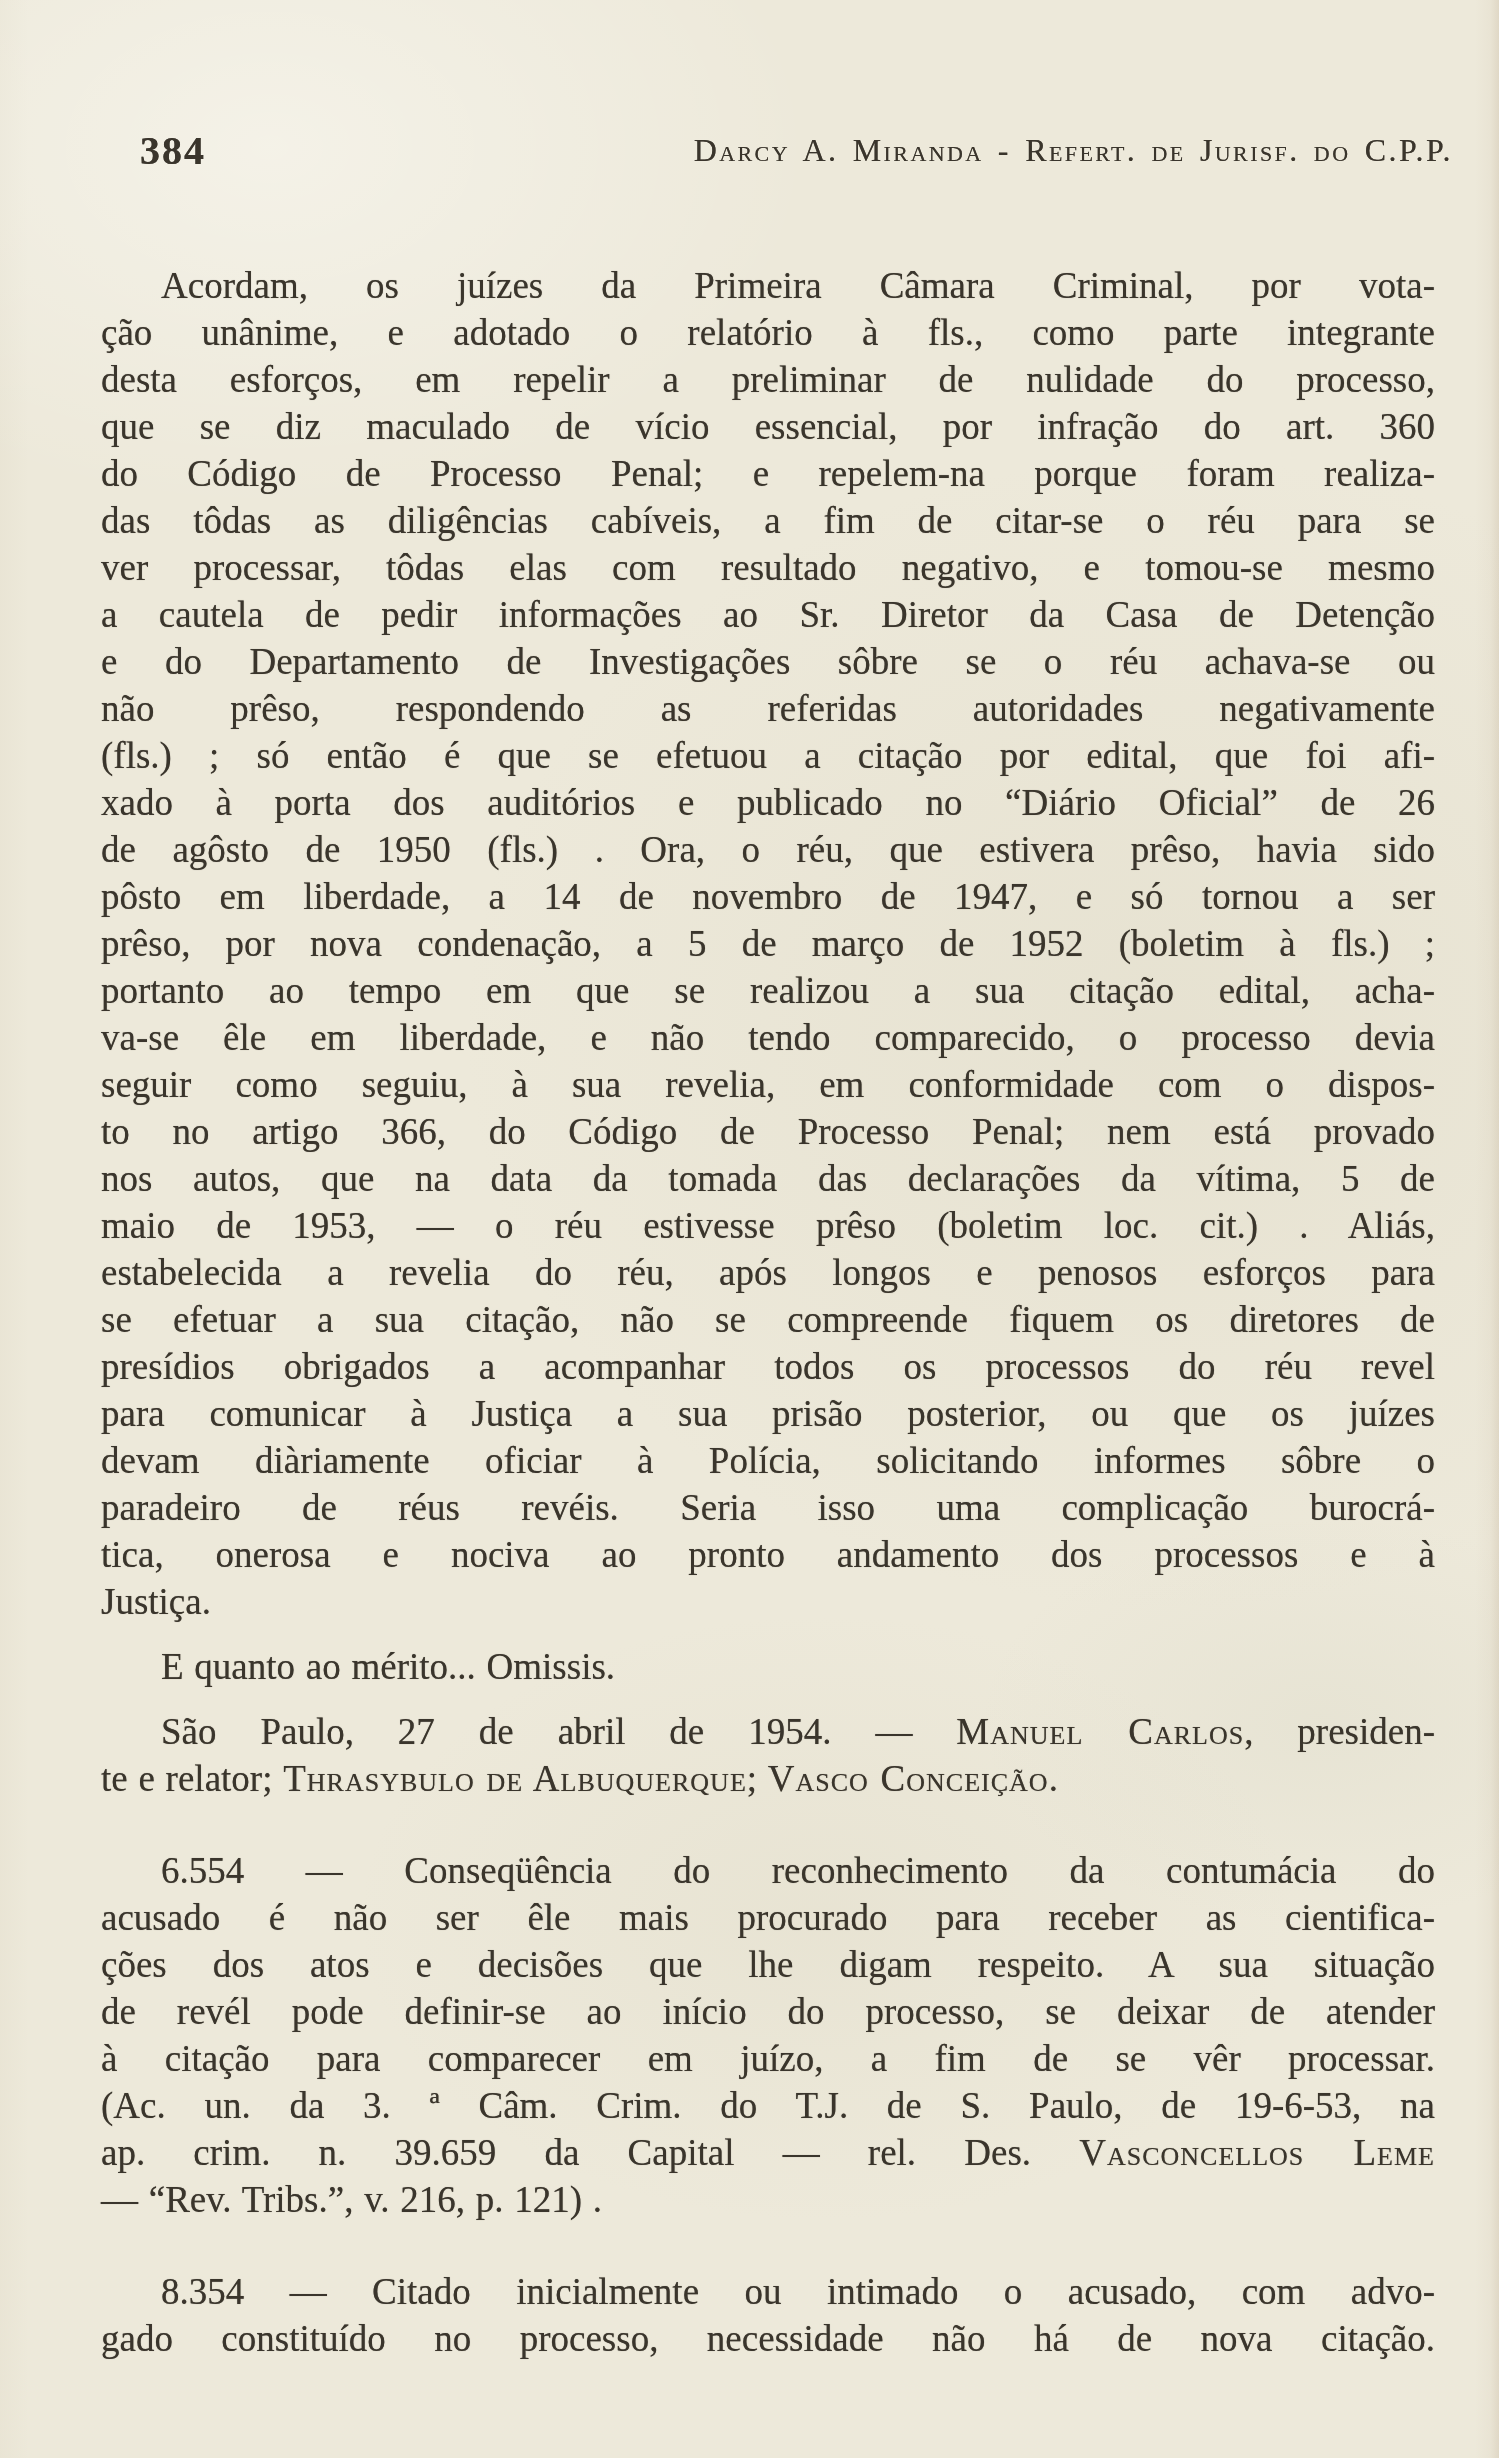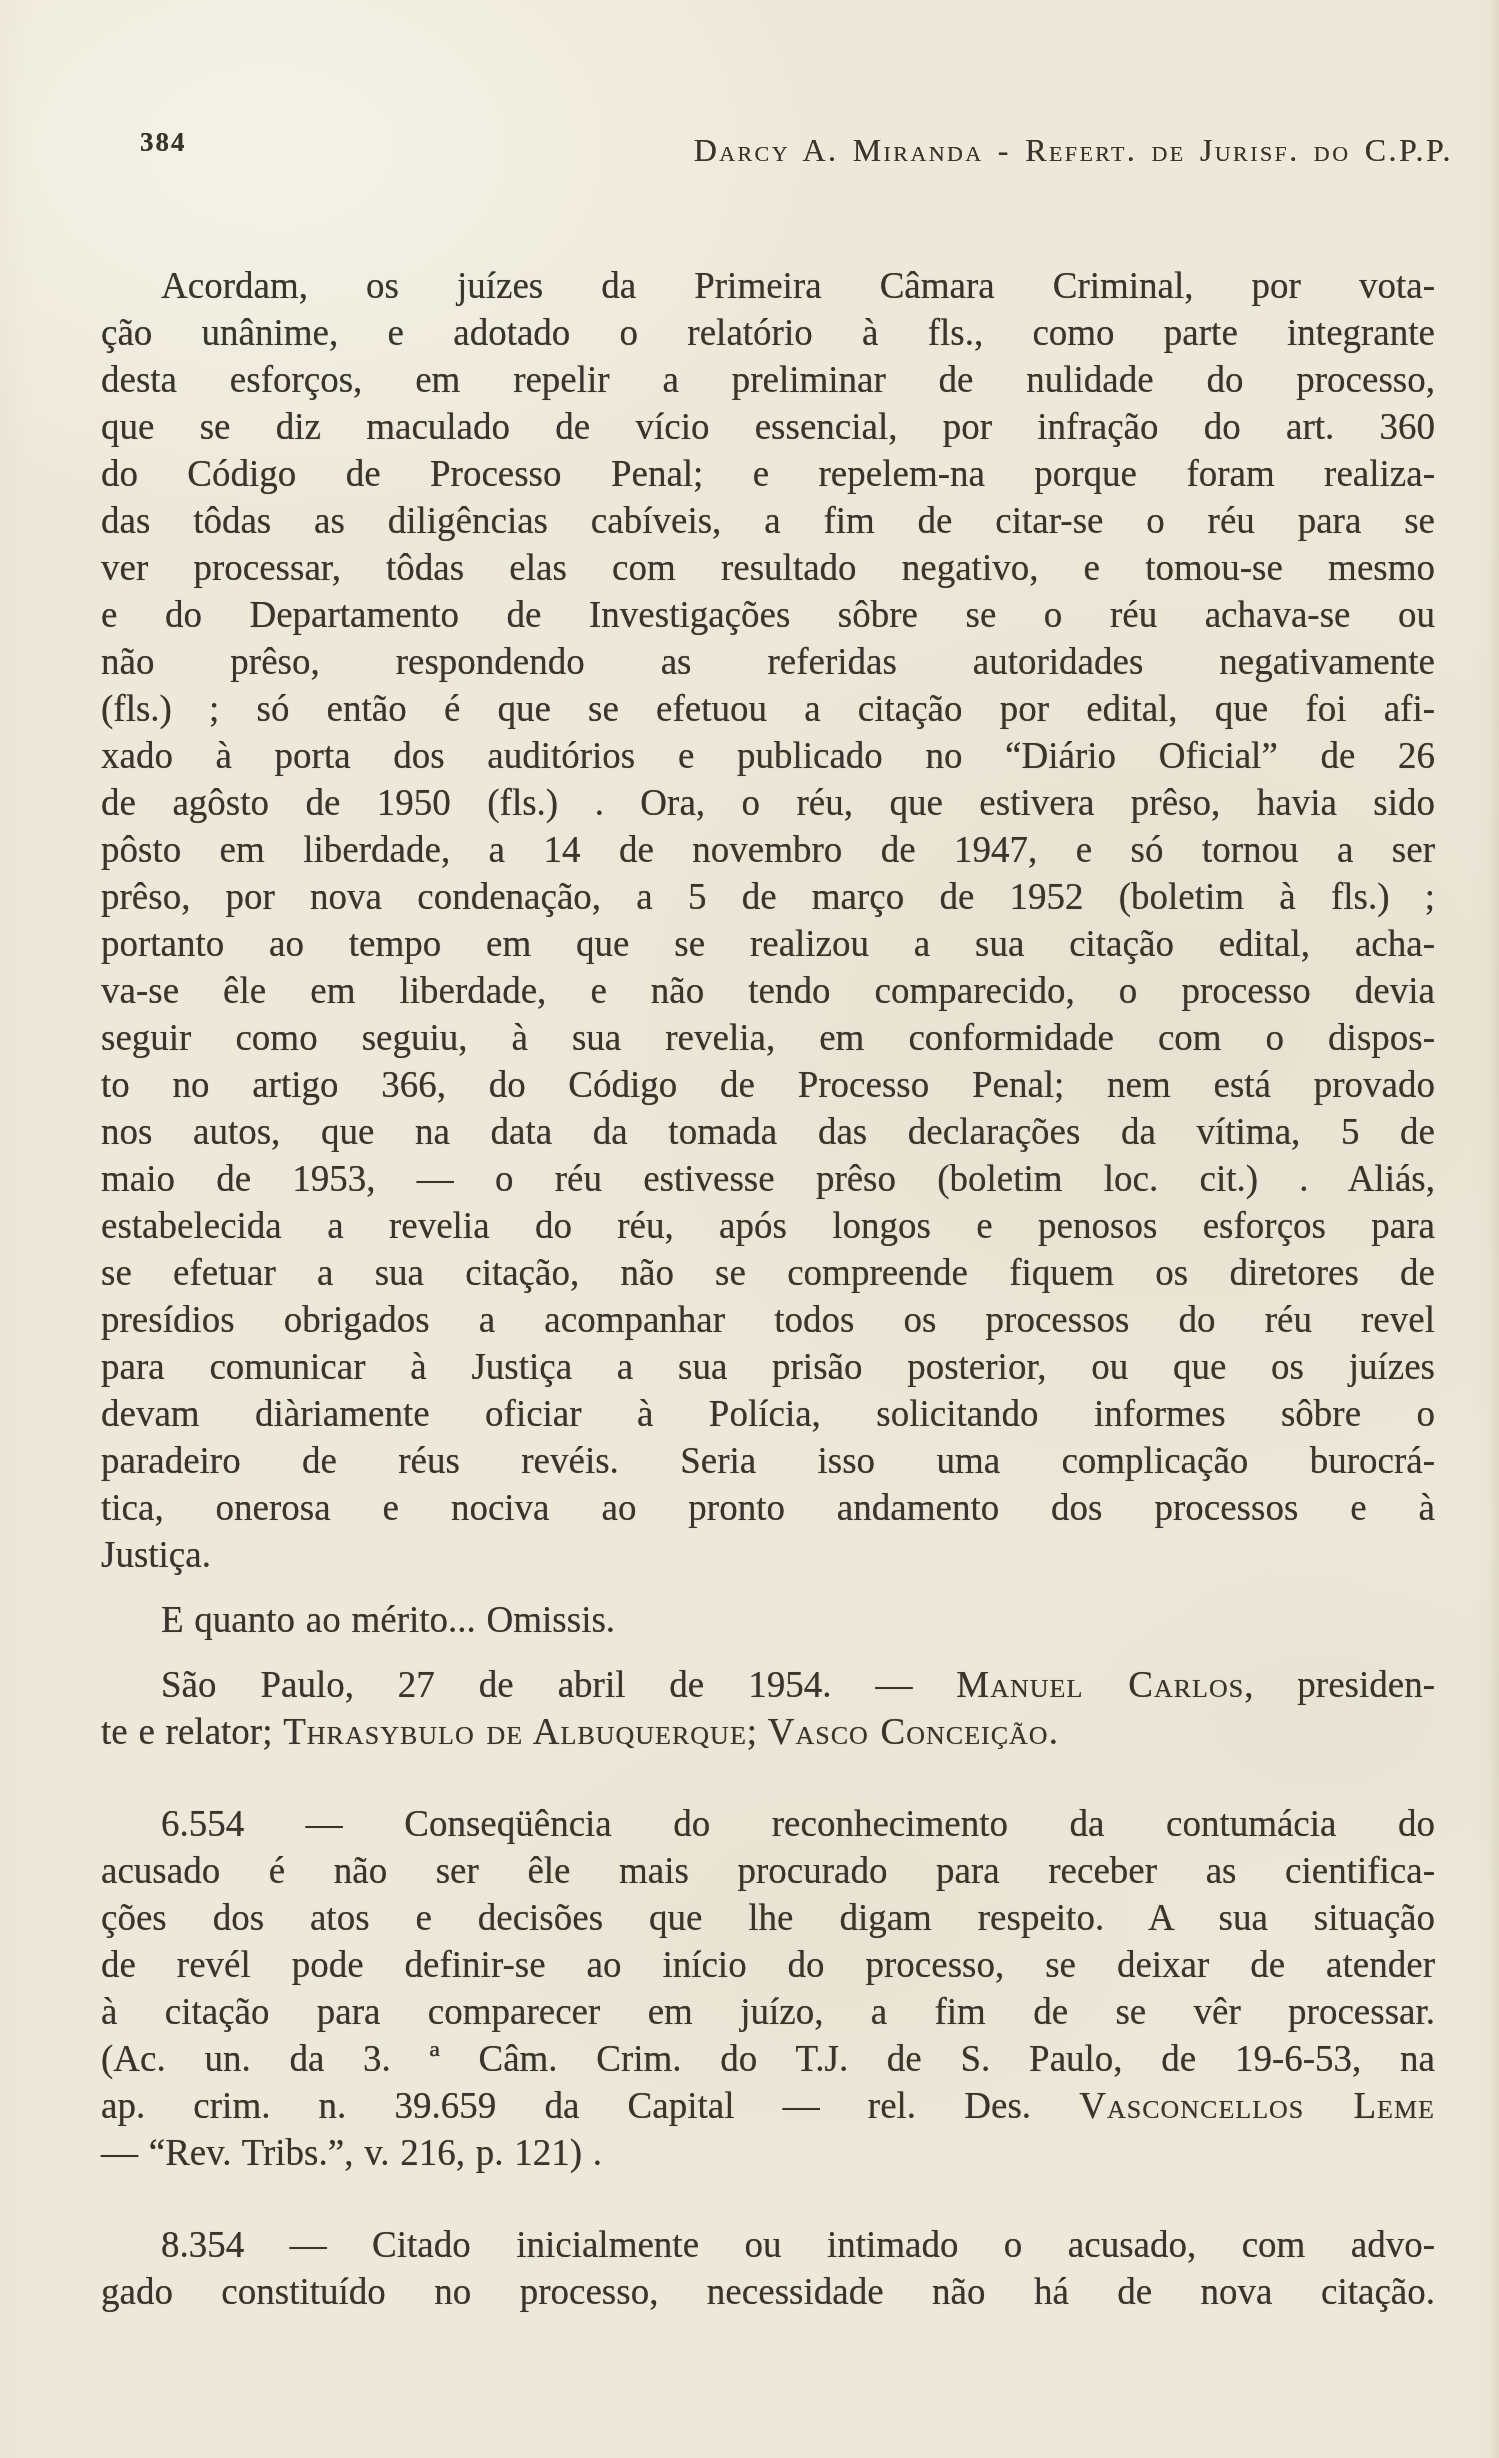--- a/index.html
+++ b/index.html
@@ -27,21 +27,21 @@
     position: absolute;
     top: 125px;
     left: 83px;
     width: 1370px;
     height: 55px;
   }
   .page-num {
     position: absolute;
     left: 57px;
     top: 2px;
-    font-size: 27px;
+    font-size: 40px;
     font-weight: 700;
     letter-spacing: 2px;
     text-shadow: 0 0 0.6px rgba(58,53,44,0.75);
   }
   .head-title {
     position: absolute;
     left: 0;
     right: 0;
     top: 6.8px;
     padding-left: 41px;
@@ -85,20 +85,21 @@
   </header>
   <main class="text-block">
       <div class="paragraph">
         <div class="line indent"><span>Acordam, os juízes da Primeira Câmara Criminal, por vota-</span></div>
         <div class="line"><span>ção unânime, e adotado o relatório à fls., como parte integrante</span></div>
         <div class="line"><span>desta esforços, em repelir a preliminar de nulidade do processo,</span></div>
         <div class="line"><span>que se diz maculado de vício essencial, por infração do art. 360</span></div>
         <div class="line"><span>do Código de Processo Penal; e repelem-na porque foram realiza-</span></div>
         <div class="line"><span>das tôdas as diligências cabíveis, a fim de citar-se o réu para se</span></div>
         <div class="line"><span>ver processar, tôdas elas com resultado negativo, e tomou-se mesmo</span></div>
+        <div class="line"><span>a cautela de pedir informações ao Sr. Diretor da Casa de Detenção</span></div>
         <div class="line"><span>e do Departamento de Investigações sôbre se o réu achava-se ou</span></div>
         <div class="line"><span>não prêso, respondendo as referidas autoridades negativamente</span></div>
         <div class="line"><span>(fls.) ; só então é que se efetuou a citação por edital, que foi afi-</span></div>
         <div class="line"><span>xado à porta dos auditórios e publicado no “Diário Oficial” de 26</span></div>
         <div class="line"><span>de agôsto de 1950 (fls.) . Ora, o réu, que estivera prêso, havia sido</span></div>
         <div class="line"><span>pôsto em liberdade, a 14 de novembro de 1947, e só tornou a ser</span></div>
         <div class="line"><span>prêso, por nova condenação, a 5 de março de 1952 (boletim à fls.) ;</span></div>
         <div class="line"><span>portanto ao tempo em que se realizou a sua citação edital, acha-</span></div>
         <div class="line"><span>va-se êle em liberdade, e não tendo comparecido, o processo devia</span></div>
         <div class="line"><span>seguir como seguiu, à sua revelia, em conformidade com o dispos-</span></div>

